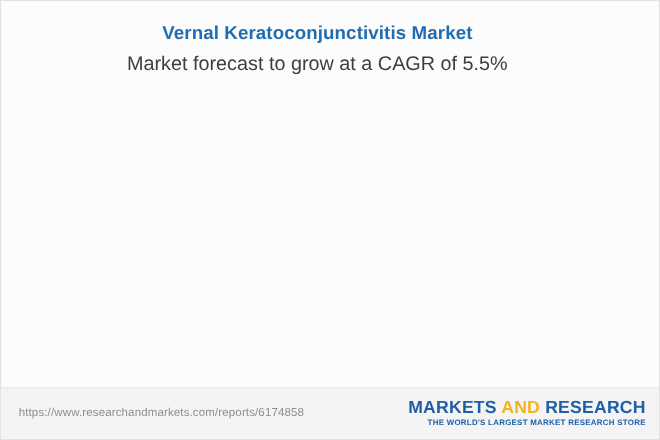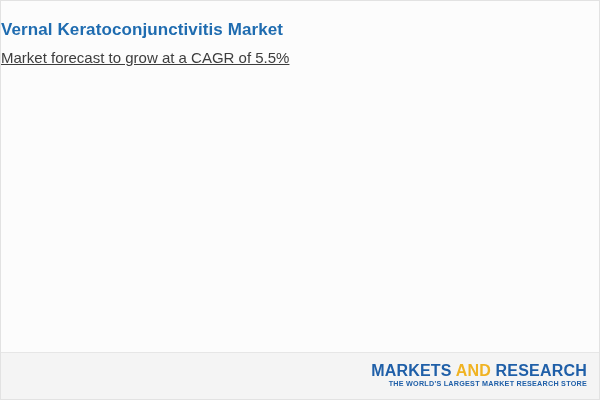--- a/index.html
+++ b/index.html
@@ -23,34 +23,34 @@
     border: 1px solid #e2e2e2;
     overflow: hidden;
   }
 
   
   #header {
     position: absolute;
     left: 0;
     top: 18px;
     width: 575px;
+    text-align: center;
   }
   #chart-title {
     font-size: 17px;
     font-weight: bold;
     color: #1f6cb0;
     letter-spacing: 0.1px;
     line-height: 22px;
   }
   #chart-subtitle {
     margin-top: 8px;
-    font-size: 15px;
+    font-size: 18px;
     color: #3d3d3d;
     line-height: 18px;
-    text-decoration: underline;
   }
 
   
   #plot {
     position: absolute;
     left: 0;
     top: 0;
     width: 600px;
     height: 345px;
   }
@@ -133,20 +133,21 @@
 
       
       
 
       
     </div>
 
   </div>
 
   <div id="footer">
+    <div id="footer-url">https://www.researchandmarkets.com/reports/6174858</div>
 
     <div id="logo">
       <div id="logo-main"><span>MARKETS </span><span class="accent">AND</span><span> RESEARCH</span></div>
       <div id="logo-tag">THE WORLD'S LARGEST MARKET RESEARCH STORE</div>
     </div>
   </div>
 
 </div>
 
 </body></html>

